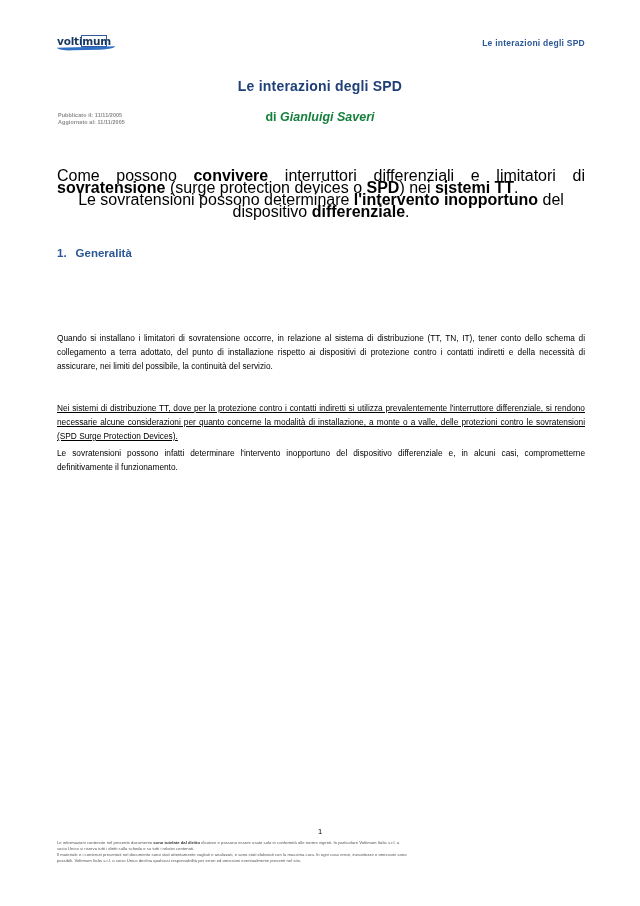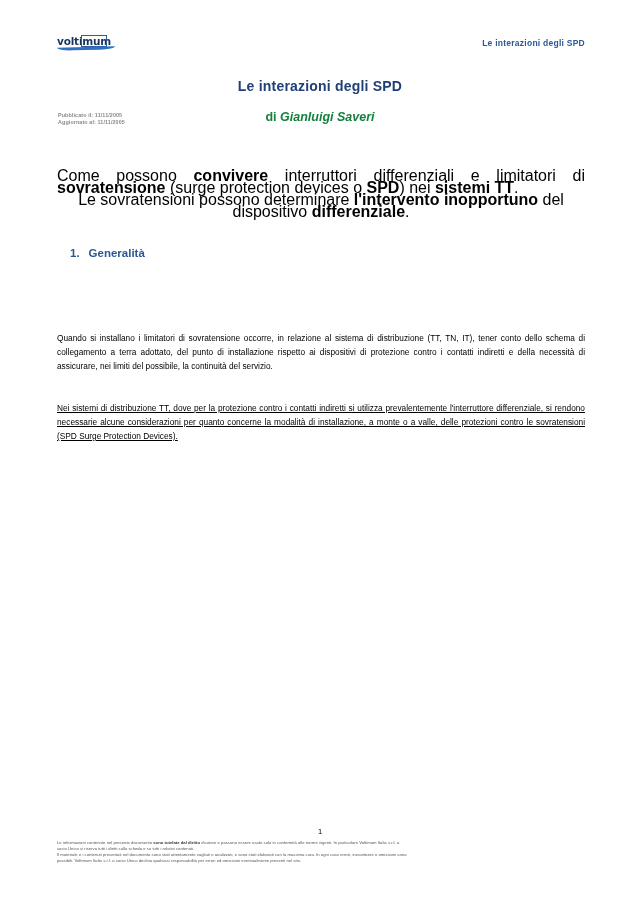--- a/index.html
+++ b/index.html
@@ -128,21 +128,20 @@
   }
   .intro .l2 { text-align: center; }
 
   .section-heading {
     position: absolute;
     left: 57px;
     top: 247px;
     font-size: 11.5px;
     font-weight: bold;
     color: #2b5797;
-    margin-left: 13px;
   }
   .section-heading .num { margin-right: 9px; }
 
   .para {
     position: absolute;
     left: 57px;
     width: 528px;
     font-size: 8.3px;
     line-height: 14px;
     text-align: justify;
@@ -216,20 +215,21 @@
     <div class="l1"><span>Come possono </span><b>convivere</b><span> interruttori differenziali e limitatori di </span><b>sovratensione</b><span> (surge protection devices o </span><b>SPD</b><span>) nei </span><b>sistemi TT</b><span>.</span></div>
     <div class="l2"><span>Le sovratensioni possono determinare </span><b>l'intervento inopportuno</b><span> del dispositivo </span><b>differenziale</b><span>.</span></div>
   </div>
 
   <div class="section-heading">
     <span class="num">1.</span><span>Generalità</span>
   </div>
 
   <div class="para" id="para-1">Quando si installano i limitatori di sovratensione occorre, in relazione al sistema di distribuzione (TT, TN, IT), tener conto dello schema di collegamento a terra adottato, del punto di installazione rispetto ai dispositivi di protezione contro i contatti indiretti e della necessità di assicurare, nei limiti del possibile, la continuità del servizio.</div>
   <div class="para" id="para-2">Nei sistemi di distribuzione TT, dove per la protezione contro i contatti indiretti si utilizza prevalentemente l'interruttore differenziale, si rendono necessarie alcune considerazioni per quanto concerne la modalità di installazione, a monte o a valle, delle protezioni contro le sovratensioni (SPD Surge Protection Devices).</div>
+  <div class="para" id="para-3">Le sovratensioni possono infatti determinare l'intervento inopportuno del dispositivo differenziale e, in alcuni casi, comprometterne definitivamente il funzionamento.</div>
 
   <div class="page-number">1</div>
   <div class="footer-rule"></div>
   <div class="footer-text">
     <p><span>Le informazioni contenute nel presente documento </span><b>sono tutelate dal diritto</b><span> d'autore e possono essere usate solo in conformità alle norme vigenti. In particolare Voltimum Italia s.r.l. a</span></p>
     <p>socio Unico si riserva tutti i diritti sulla scheda e su tutti i relativi contenuti.</p>
     <p>Il materiale e i contenuti presentati nel documento sono stati attentamente vagliati e analizzati, e sono stati elaborati con la massima cura. In ogni caso errori, inesattezze e omissioni sono</p>
     <p>possibili. Voltimum Italia s.r.l. a socio Unico declina qualsiasi responsabilità per errori ed omissioni eventualmente presenti nel sito.</p>
   </div>
 

